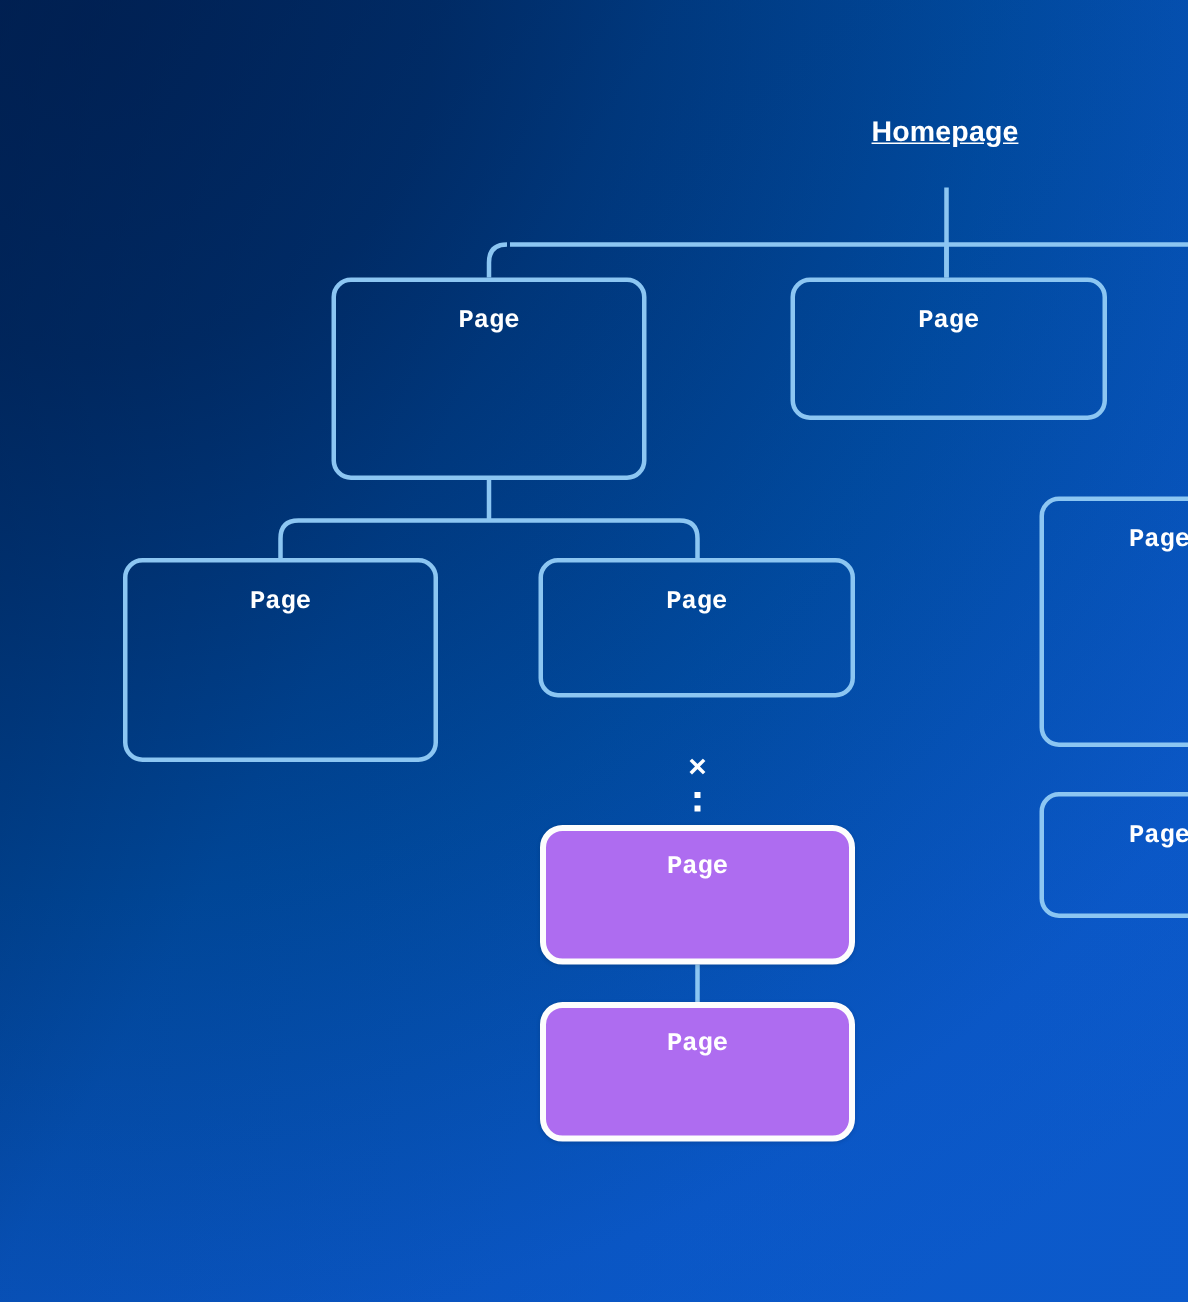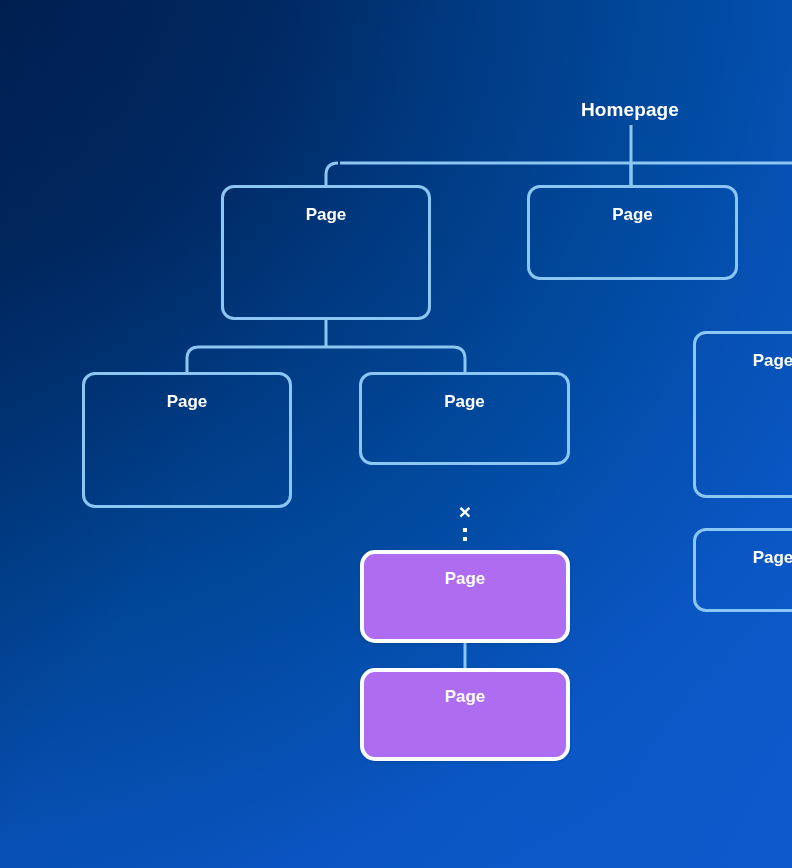--- a/index.html
+++ b/index.html
@@ -68,20 +68,21 @@
     font-size: 17px;
     font-weight: bold;
     display: block;
   }
   .node .node-label {
     display: block;
     width: 100%;
     text-align: center;
     white-space: nowrap;
     pointer-events: none;
+    font-family: Liberation Mono, monospace;
   }
 
   .node.blue {
     background: transparent;
     border: 3px solid #8cc6f2;
   }
   .node.blue .node-label {
     padding-top: 17px;
   }
 
@@ -147,21 +148,21 @@
 
       <path d="M 326 320 L 326 347"></path>
 
       <path d="M 187 372 L 187 359 Q 187 347 199 347 L 326 347"></path>
       <path d="M 326 347 L 453 347 Q 465 347 465 359 L 465 372"></path>
 
       <path d="M 465 643 L 465 668"></path>
     </g>
   </svg>
 
-  <div class="root-label" style="left:530px; top:98px; width:200px;">
+  <div class="root-label" style="left:530px; top:77px; width:200px;text-decoration:underline;">
     <span>Homepage</span>
   </div>
 
   <div class="node blue" style="left:221px; top:185px; width:210px; height:135px;">
     <span class="node-label">Page</span>
   </div>
 
   <div class="node blue" style="left:527px; top:185px; width:211px; height:95px;">
     <span class="node-label">Page</span>
   </div>

